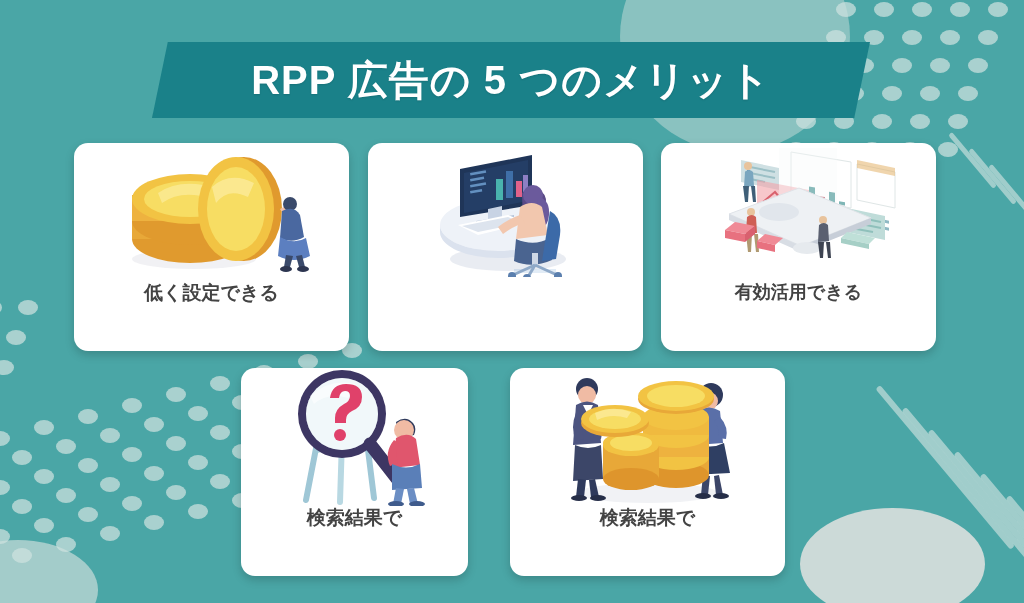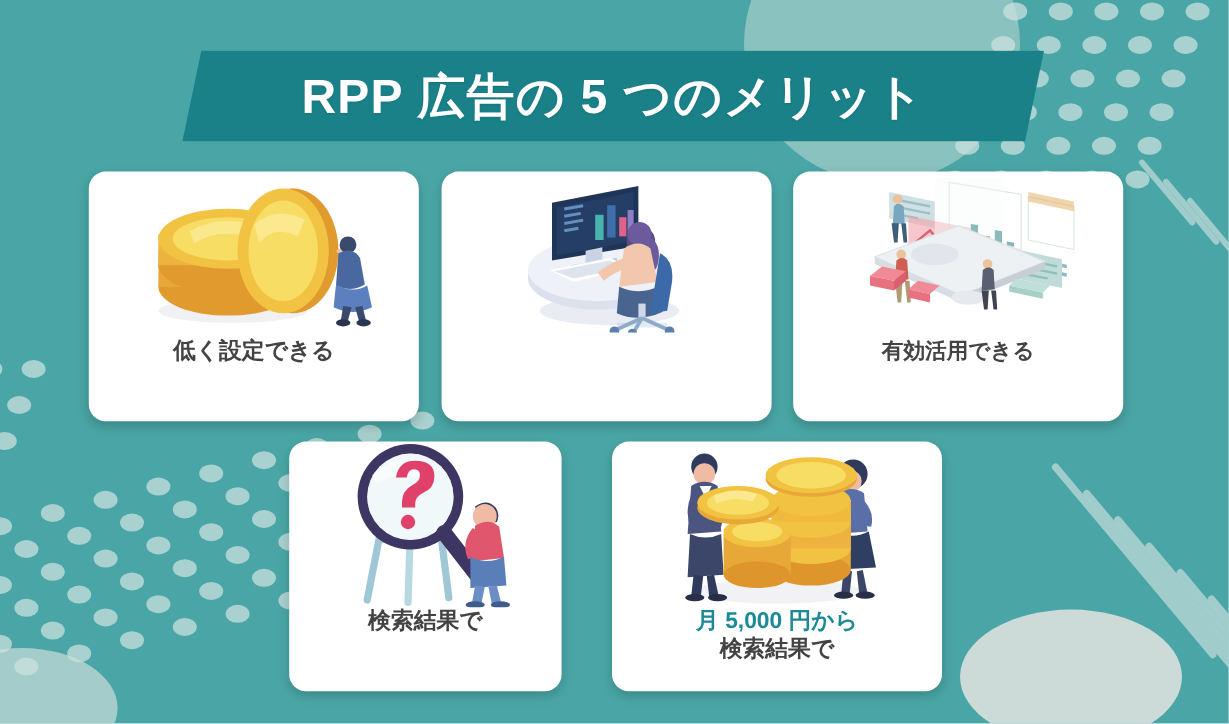--- a/index.html
+++ b/index.html
@@ -524,18 +524,17 @@
 
         <g>
           <ellipse cx="72" cy="54" rx="34" ry="14" fill="#e8a838"></ellipse>
           <ellipse cx="72" cy="50" rx="34" ry="14" fill="#f2c343"></ellipse>
           <ellipse cx="72" cy="50" rx="26" ry="10" fill="#f7dd63"></ellipse>
           <path d="M52 44 q18 -8 36 -1 l-4 6 q-16 -5 -30 2z" fill="#fbeb9a" opacity=".8"></path>
         </g>
       </svg>
     </div>
     <div class="card-caption">
-      <div><span class="hl">月 5,000 円から</span></div>
       <div><span>検索結果で</span></div>
     </div>
   </div>
 
 </div>
 
 </body></html>

